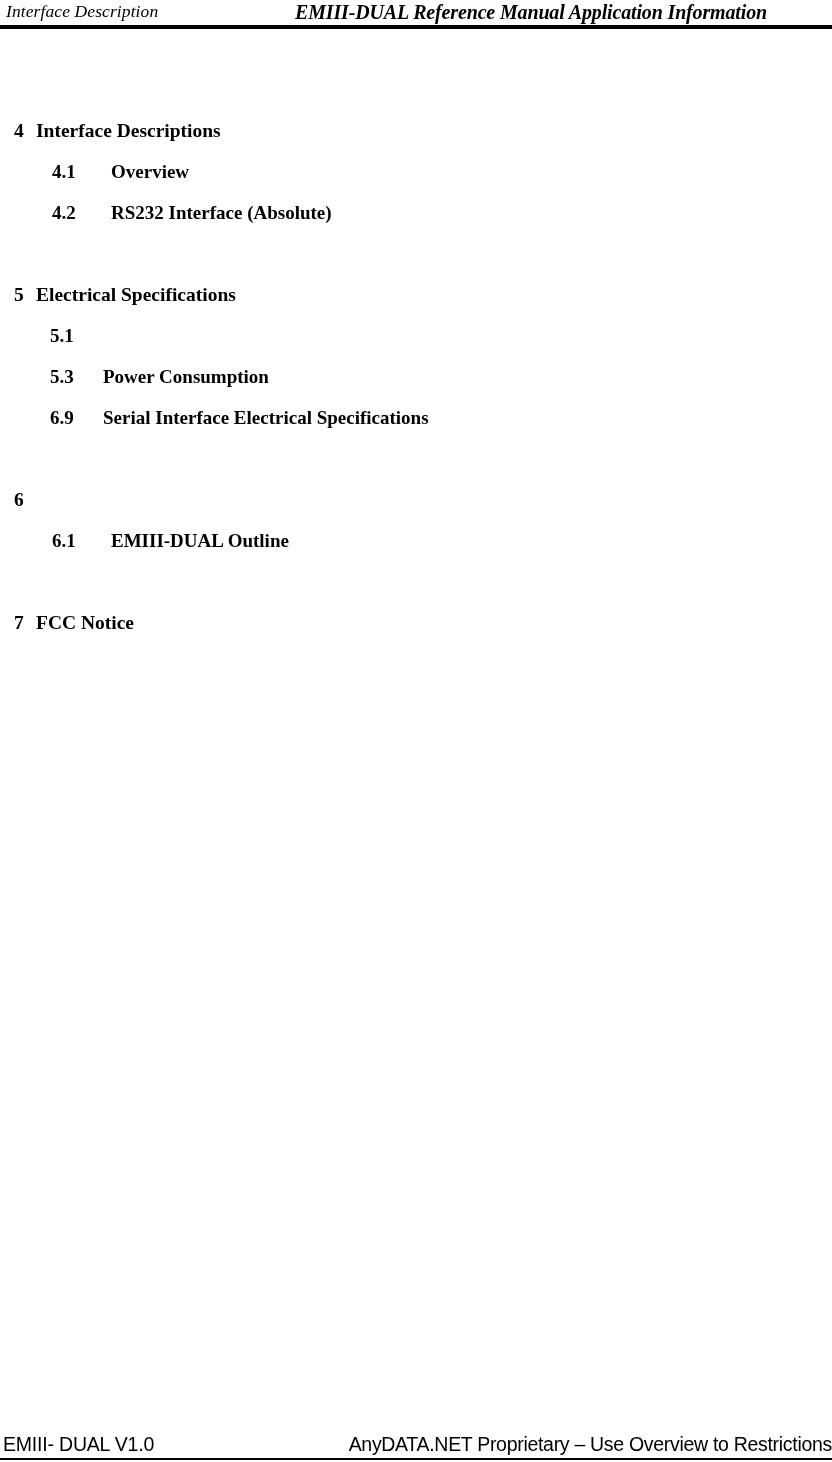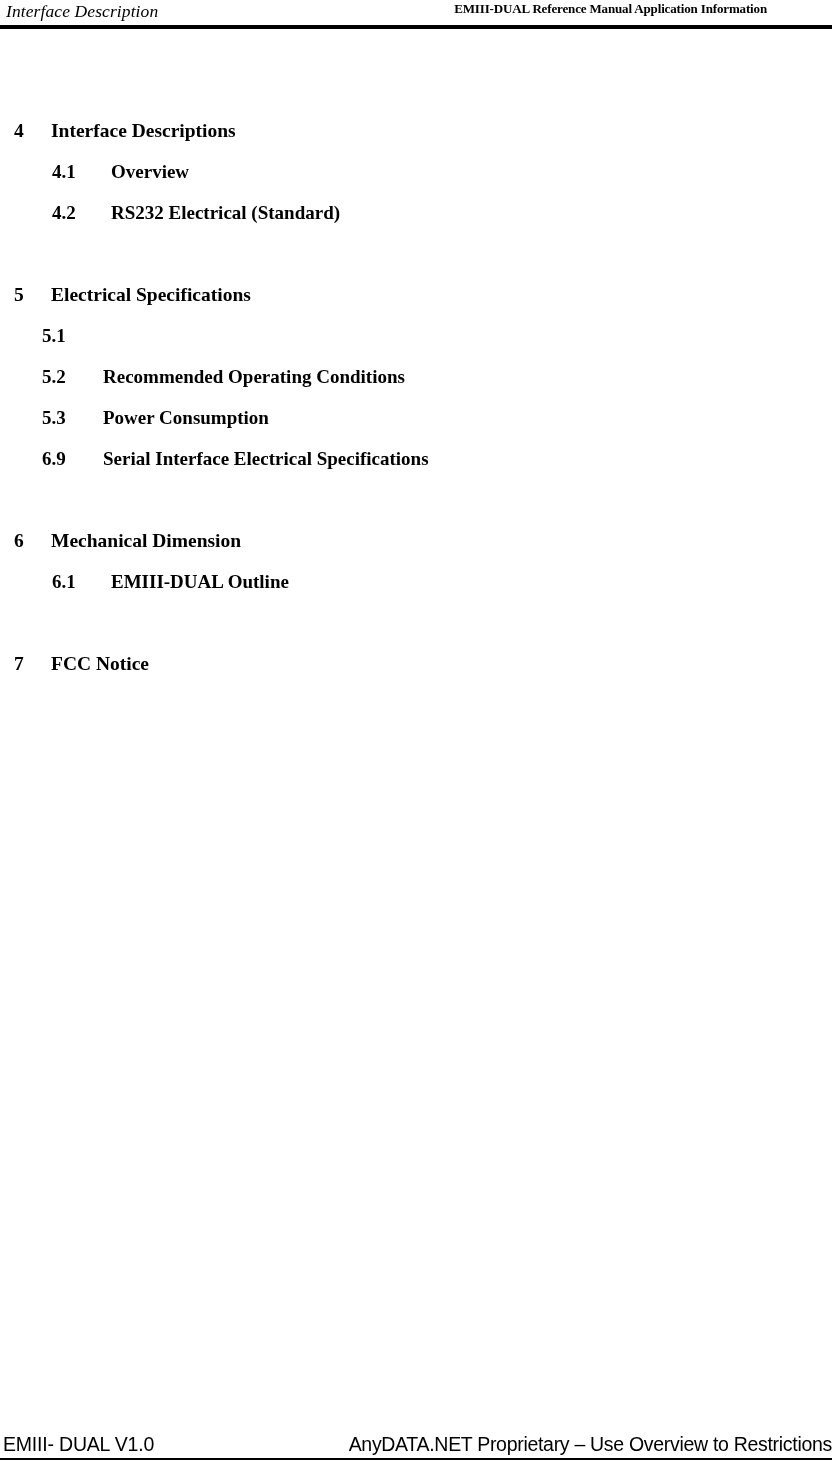--- a/index.html
+++ b/index.html
@@ -33,22 +33,23 @@
     font-style: italic;
     font-size: 17.5px;
     letter-spacing: 0.1px;
     white-space: nowrap;
   }
   .page-header .hdr-right {
     position: absolute;
     right: 0px;
     top: 1px;
     font-family: "Liberation Serif", serif;
+    font-style: italic;
     font-weight: bold;
-    font-size: 13px;
+    font-size: 20px;
     letter-spacing: -0.15px;
     white-space: nowrap;
     margin-left: 36px;
   }
   .header-rule {
     position: absolute;
     left: 0;
     top: 25px;
     width: 832px;
     height: 4px;
@@ -79,27 +80,27 @@
     font-weight: bold;
     font-family: "Liberation Serif", serif;
   }
 
   
   .lvl1 .toc-num {
     left: 14px;
     font-size: 19.5px;
   }
   .lvl1 .toc-title {
-    left: 51px;
+    left: 36px;
     font-size: 19.5px;
   }
 
   
   .lvl2 .toc-num {
-    left: 42px;
+    left: 50px;
     font-size: 19px;
   }
   .lvl2 .toc-title {
     left: 103px;
     font-size: 19px;
   }
 
   
   .lvl2.wide .toc-num {
     left: 52px;
@@ -163,54 +164,49 @@
     <div class="toc-line lvl1">
       <span class="toc-num">4</span>
       <span class="toc-title">Interface Descriptions</span>
     </div>
     <div class="toc-line lvl2 wide">
       <span class="toc-num">4.1</span>
       <span class="toc-title">Overview</span>
     </div>
     <div class="toc-line lvl2 wide">
       <span class="toc-num">4.2</span>
-      <span class="toc-title">RS232 Electrical (Standard)</span>
+      <span class="toc-title">RS232 Interface (Absolute)</span>
     </div>
   </div>
 
   <div class="chapter-gap"></div>
 
   <div class="toc-group">
     <div class="toc-line lvl1">
       <span class="toc-num">5</span>
       <span class="toc-title">Electrical Specifications</span>
     </div>
     <div class="toc-line lvl2">
       <span class="toc-num">5.1</span>
-    </div>
-    <div class="toc-line lvl2">
-      <span class="toc-num">5.2</span>
-      <span class="toc-title">Recommended Operating Conditions</span>
     </div>
     <div class="toc-line lvl2">
       <span class="toc-num">5.3</span>
       <span class="toc-title">Power Consumption</span>
     </div>
     <div class="toc-line lvl2">
       <span class="toc-num">6.9</span>
       <span class="toc-title">Serial Interface Electrical Specifications</span>
     </div>
   </div>
 
   <div class="chapter-gap"></div>
 
   <div class="toc-group">
     <div class="toc-line lvl1">
       <span class="toc-num">6</span>
-      <span class="toc-title">Mechanical Dimension</span>
     </div>
     <div class="toc-line lvl2 wide">
       <span class="toc-num">6.1</span>
       <span class="toc-title">EMIII-DUAL Outline</span>
     </div>
   </div>
 
   <div class="chapter-gap"></div>
 
   <div class="toc-group">

